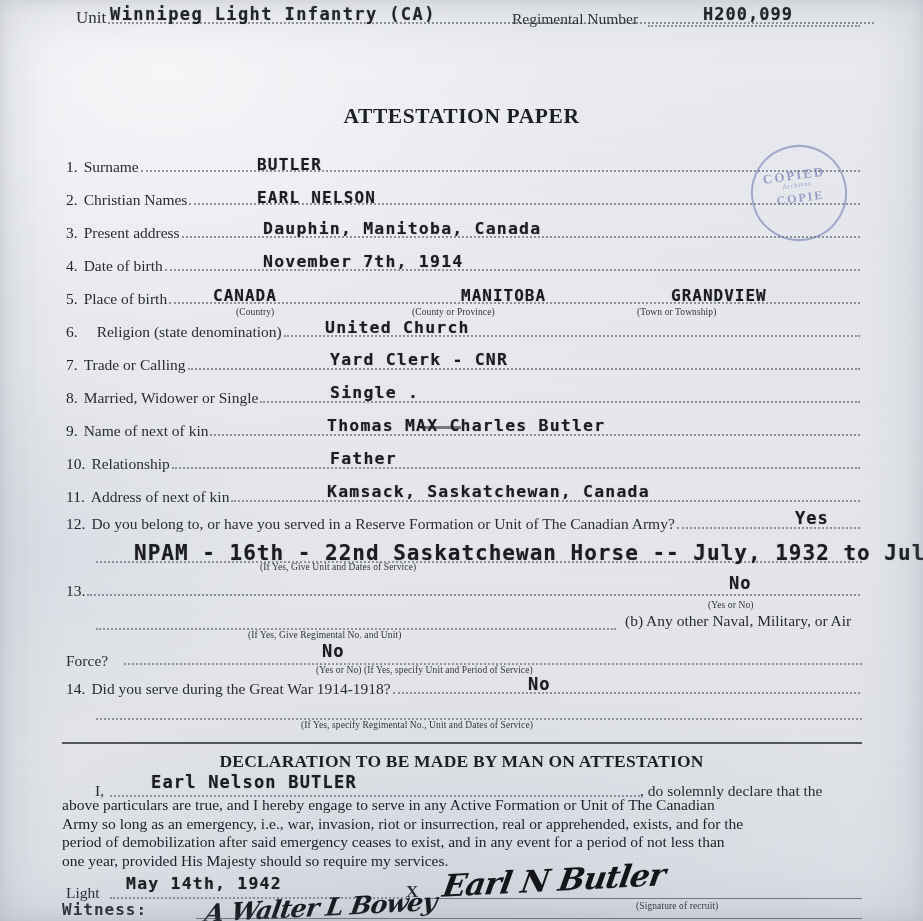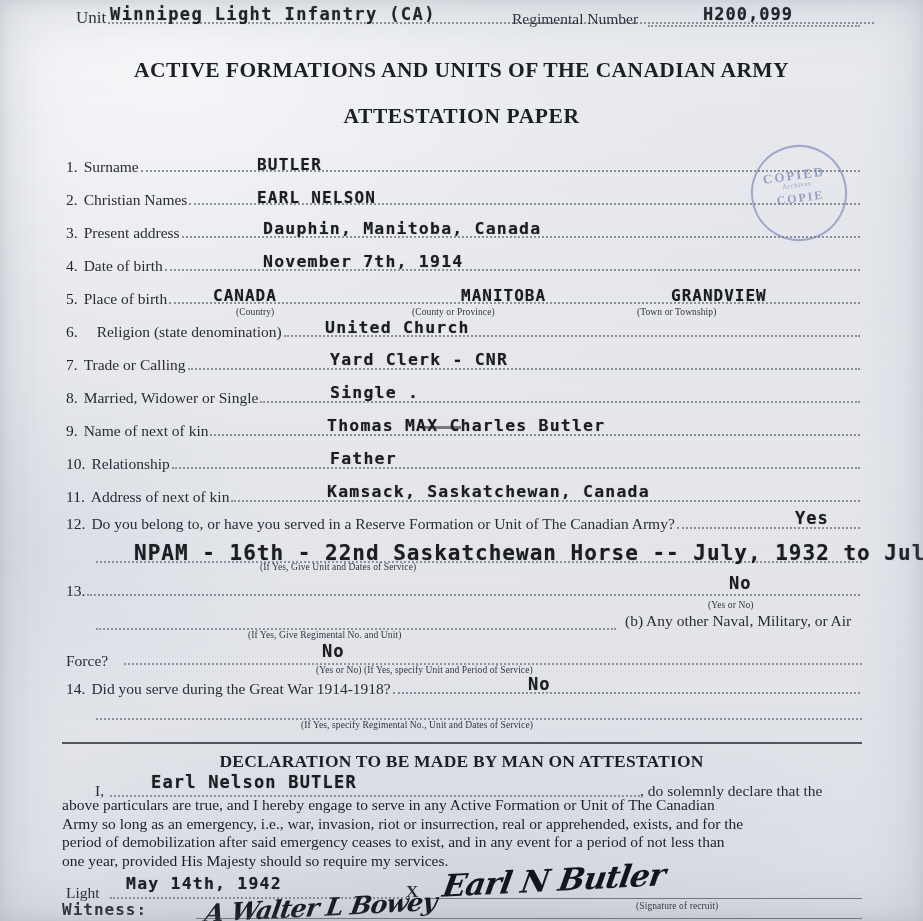--- a/index.html
+++ b/index.html
@@ -129,21 +129,20 @@
   <div class="row" style="left:62px;top:8px;width:800px;font-size:17px;margin-left:14px;">
     <span class="lbl">Unit</span>
     <span class="dots"></span>
   </div>
   <div class="tw" style="left:110px;top:4px;font-size:17px;letter-spacing:1.4px;">Winnipeg Light Infantry (CA)</div>
 
   <div class="lbl" style="position:absolute;left:512px;top:10px;font-size:15.5px;">Regimental Number</div>
   <div class="dotsfull" style="left:648px;top:25px;width:212px;"></div>
   <div class="tw" style="left:703px;top:4px;font-size:17px;letter-spacing:1px;">H200,099</div>
 
-  <div class="hdr" style="top:58px;font-size:21.5px;letter-spacing:.4px;">ACTIVE FORMATIONS AND UNITS OF THE CANADIAN ARMY</div>
   <div class="hdr" style="top:104px;font-size:21.5px;letter-spacing:.6px;">ATTESTATION PAPER</div>
 
   <div id="stamp">
     <div class="s1">COPIED</div>
     <div class="s3">Archives</div>
     <div class="s2">COPIE</div>
   </div>
 
   <div class="row" style="left:66px;top:158px;width:796px;font-size:15.5px;">
     <span class="num">1.</span>

